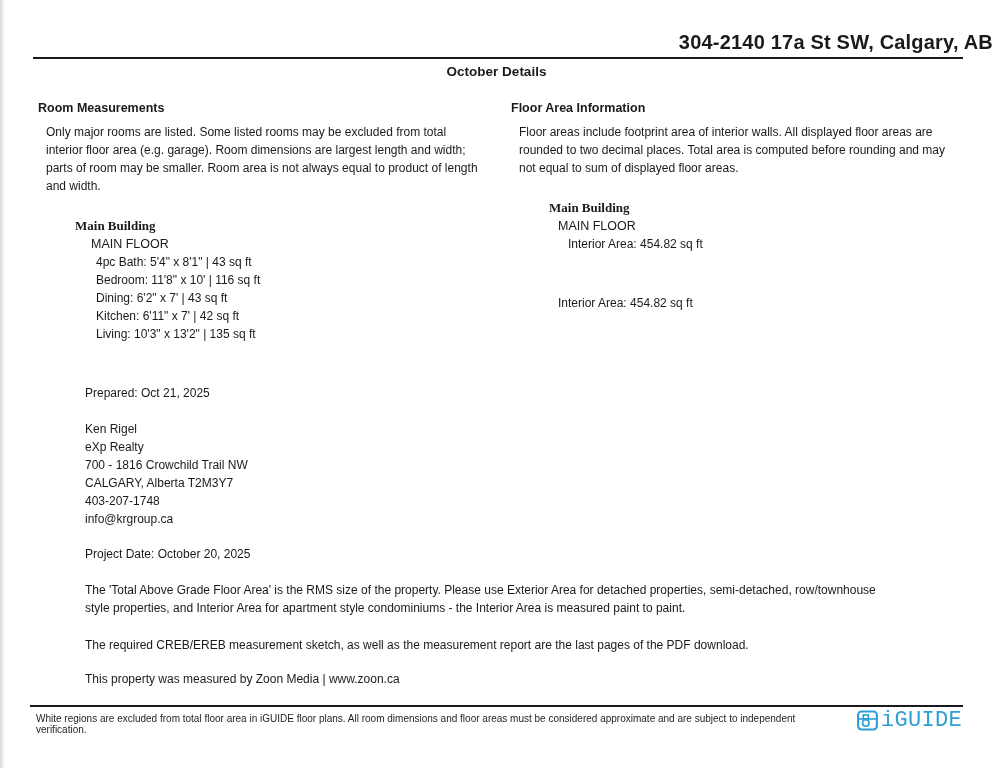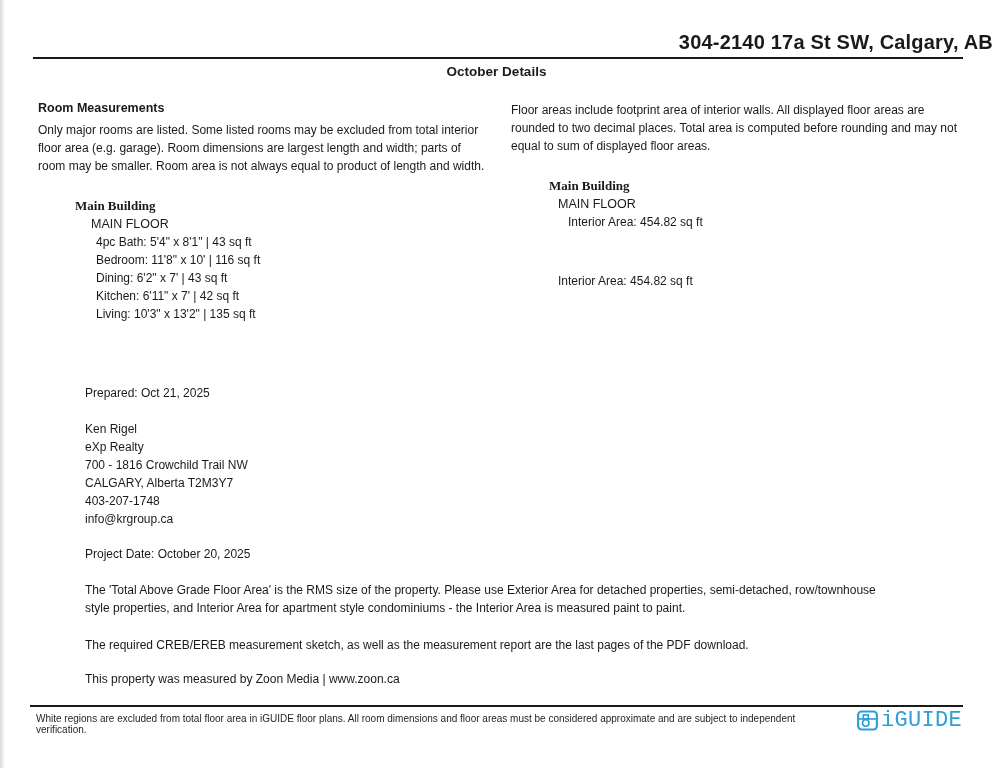--- a/index.html
+++ b/index.html
@@ -57,21 +57,21 @@
   .col-left  { left: 38px;  width: 452px; }
   .col-right { left: 511px; width: 455px; }
   .section-heading {
     font-size: 12.5px;
     font-weight: bold;
     margin: 0 0 6px 0;
   }
   .section-desc {
     font-size: 12px;
     line-height: 18px;
-    margin: 0;
+    margin: 8px;
   }
   .building-block-left { margin: 22px 0 0 37px; }
   .building-block-right { margin: 22px 0 0 38px; }
   .building-name {
     font-size: 13px;
     font-weight: bold;
     line-height: 18px;
     font-family: Liberation Serif, serif;
   }
   .floor-name-left {
@@ -167,20 +167,21 @@
       <div class="room-line">4pc Bath: 5'4" x 8'1" | 43 sq ft</div>
       <div class="room-line">Bedroom: 11'8" x 10' | 116 sq ft</div>
       <div class="room-line">Dining: 6'2" x 7' | 43 sq ft</div>
       <div class="room-line">Kitchen: 6'11" x 7' | 42 sq ft</div>
       <div class="room-line">Living: 10'3" x 13'2" | 135 sq ft</div>
     </div>
   </div>
 </div>
 
 <div class="col col-right">
+  <div class="section-heading">Floor Area Information</div>
   <p class="section-desc">Floor areas include footprint area of interior walls. All displayed floor areas are rounded to two decimal places. Total area is computed before rounding and may not equal to sum of displayed floor areas.</p>
   <div class="building-block-right">
     <div class="building-name">Main Building</div>
     <div class="floor-name-right">MAIN FLOOR</div>
     <div class="interior-line">Interior Area: 454.82 sq ft</div>
   </div>
   <div class="total-block">
     <div class="total-interior">Interior Area: 454.82 sq ft</div>
   </div>
 </div>

